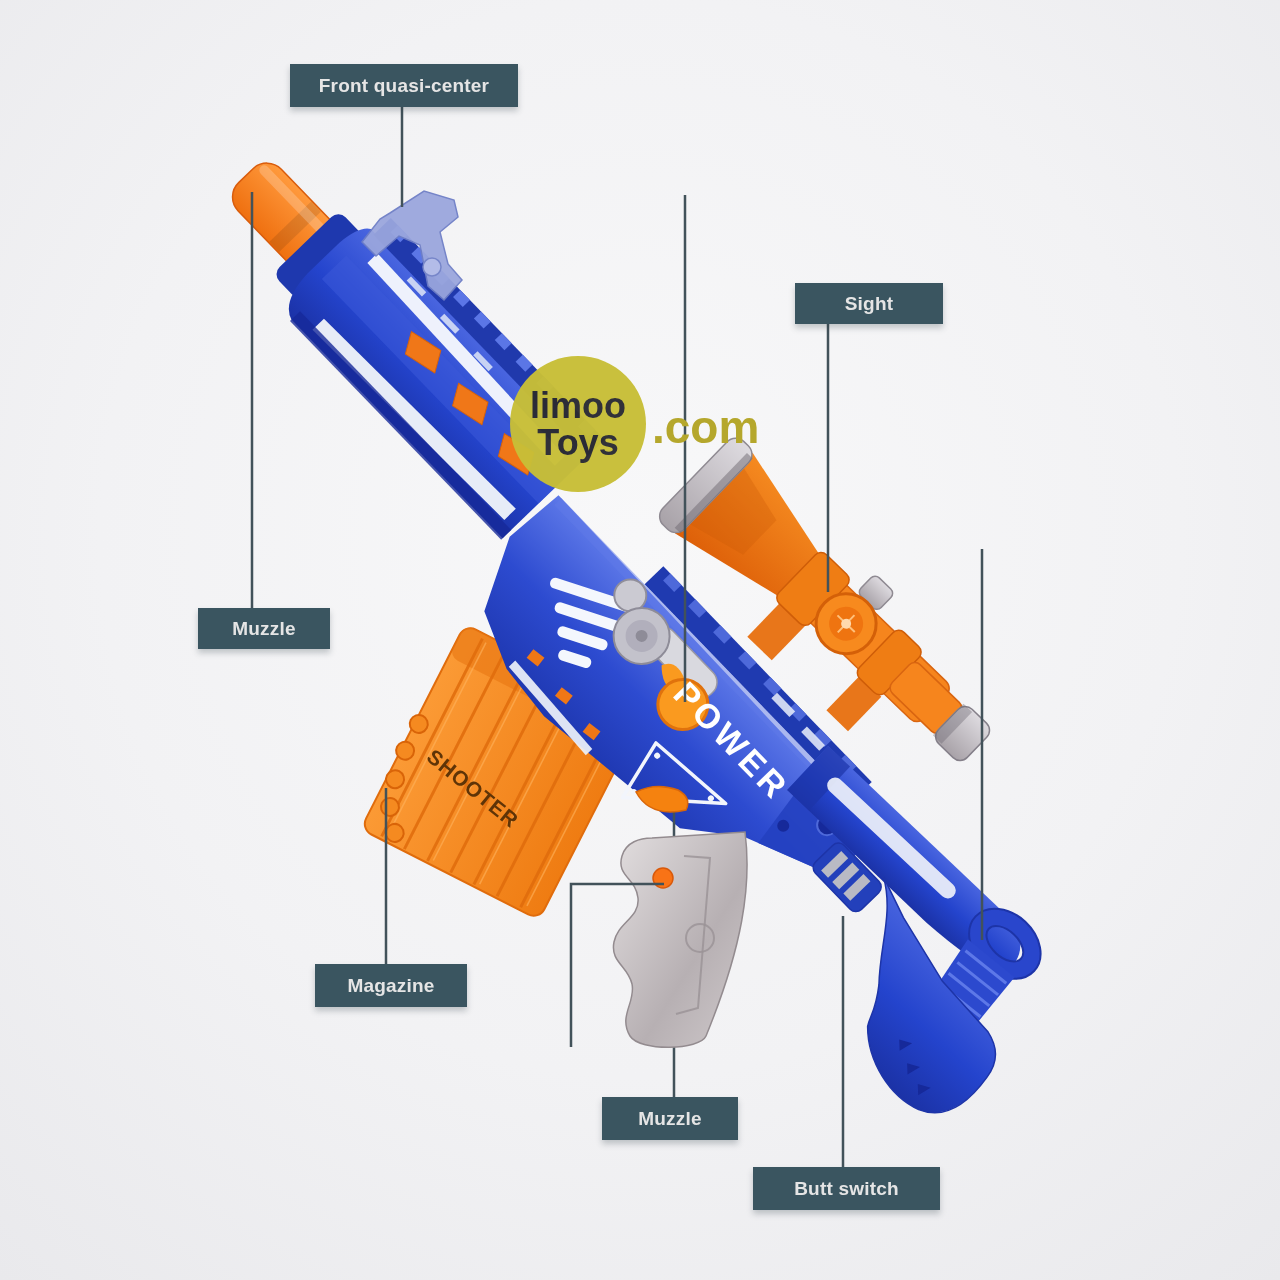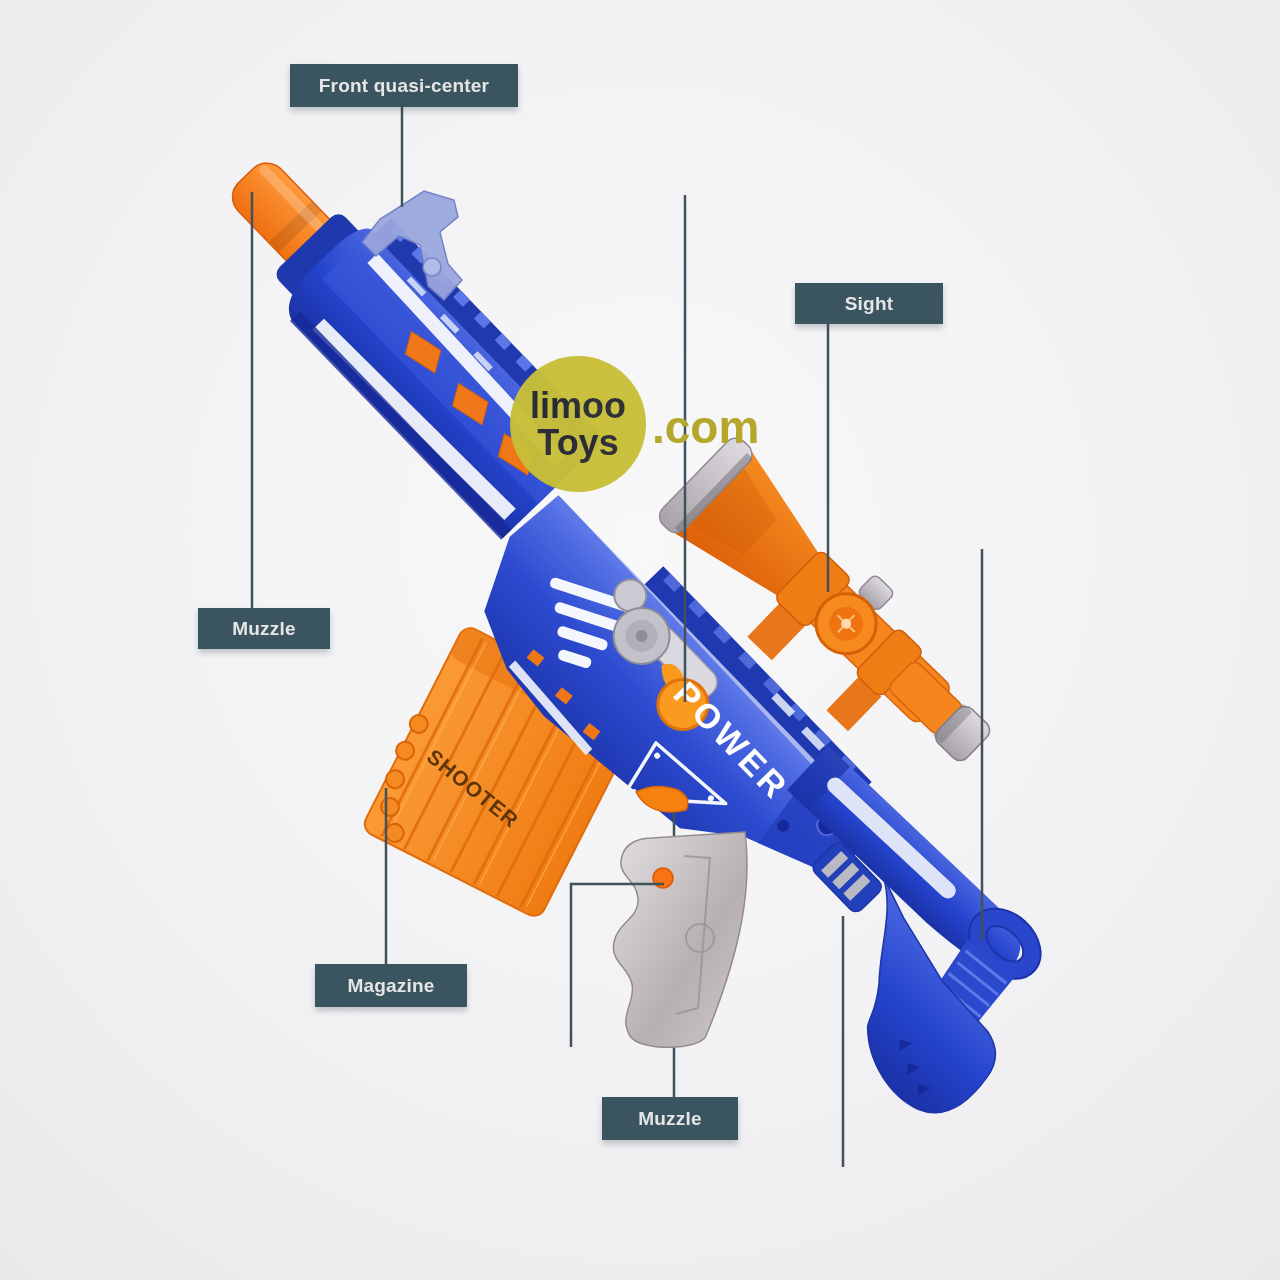--- a/index.html
+++ b/index.html
@@ -285,14 +285,15 @@
     <span>Toys</span>
   </div>
   <span id="logo-com">.com</span>
 </div>
 
 <div class="lbl" id="lbl-front">Front quasi-center</div>
 <div class="lbl" id="lbl-sight">Sight</div>
 <div class="lbl" id="lbl-muzzle">Muzzle</div>
 <div class="lbl" id="lbl-magazine">Magazine</div>
 <div class="lbl" id="lbl-trigger">Muzzle</div>
+<div class="lbl" id="lbl-butt-switch">Butt switch</div>
 
 </div>
 
 </body></html>

